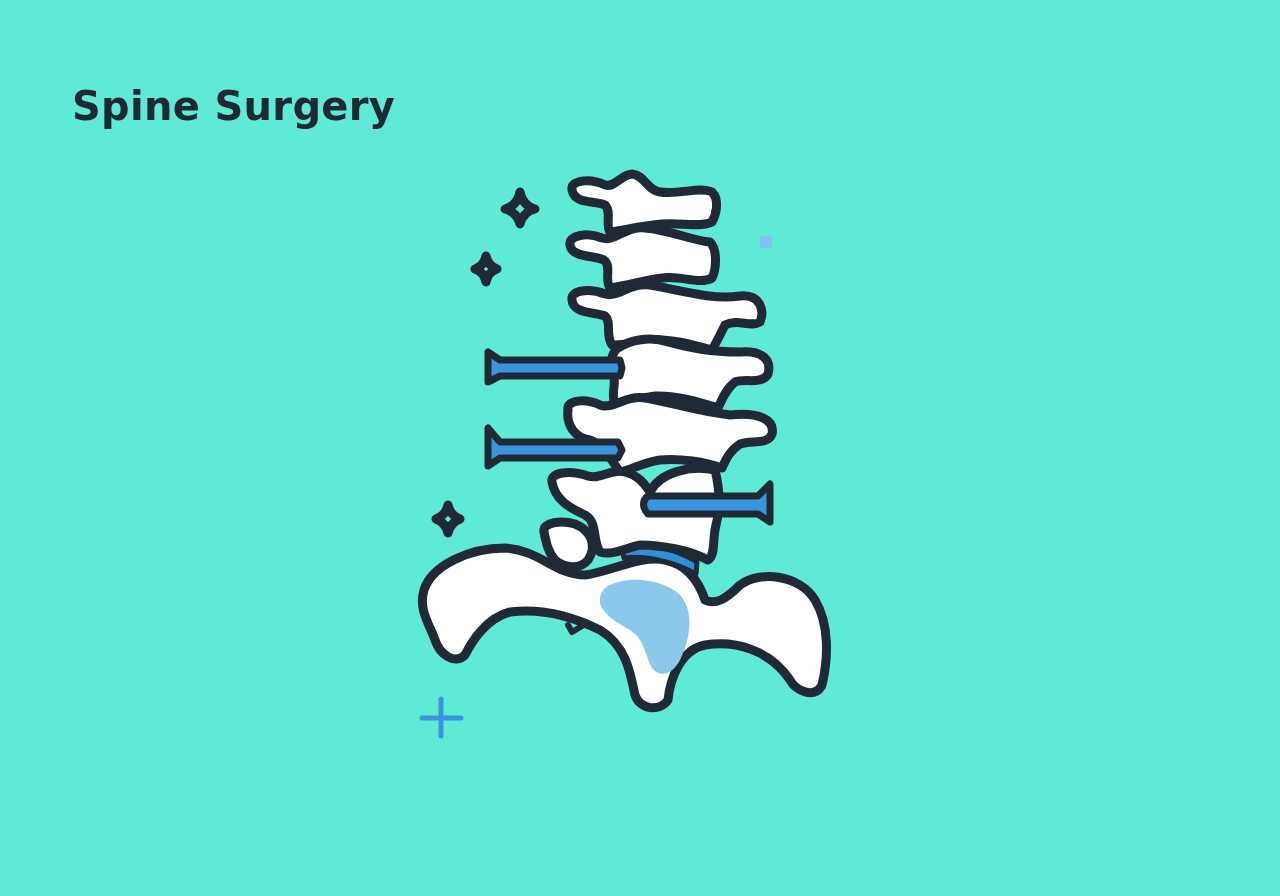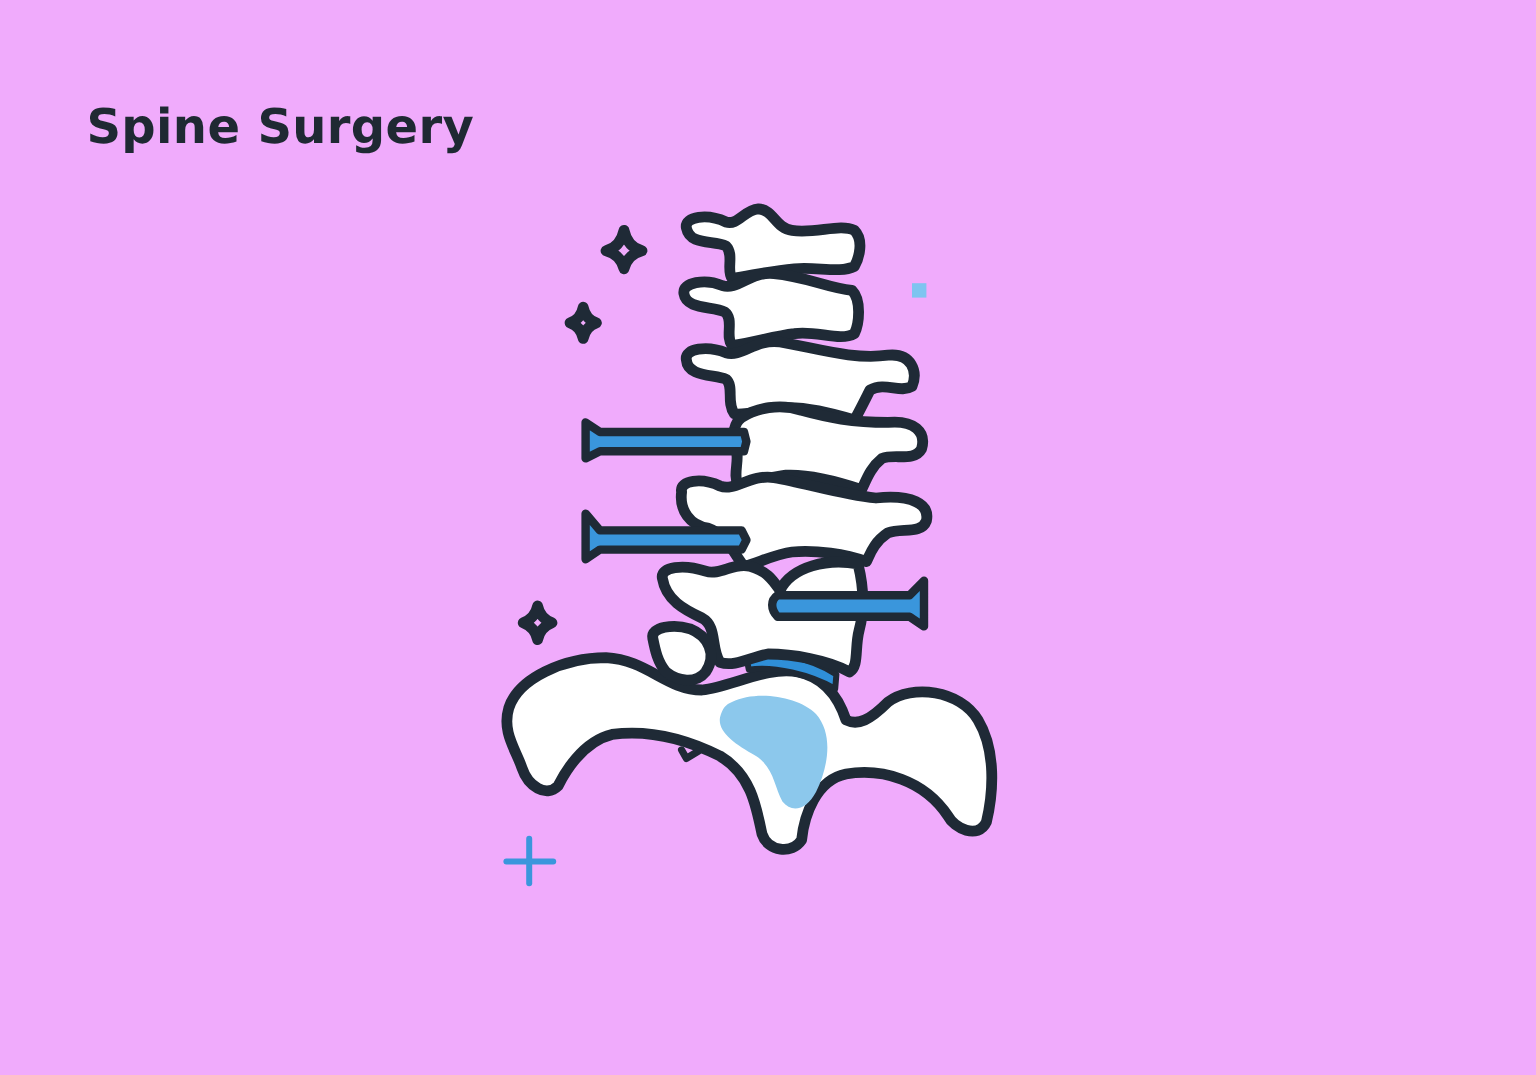--- a/index.html
+++ b/index.html
@@ -7,21 +7,21 @@
       padding: 0;
       width: 1280px;
       height: 896px;
       background: #ffffff;
       overflow: hidden;
     }
     .page {
       position: relative;
       width: 1280px;
       height: 896px;
-      background: #f0abfc;
+      background: #5eead4;
     }
     .title {
       position: absolute;
       left: 72px;
       top: 86px;
       margin: 0;
       font-family: "DejaVu Sans", sans-serif;
       font-weight: bold;
       font-size: 40px;
       letter-spacing: 0.3px;

